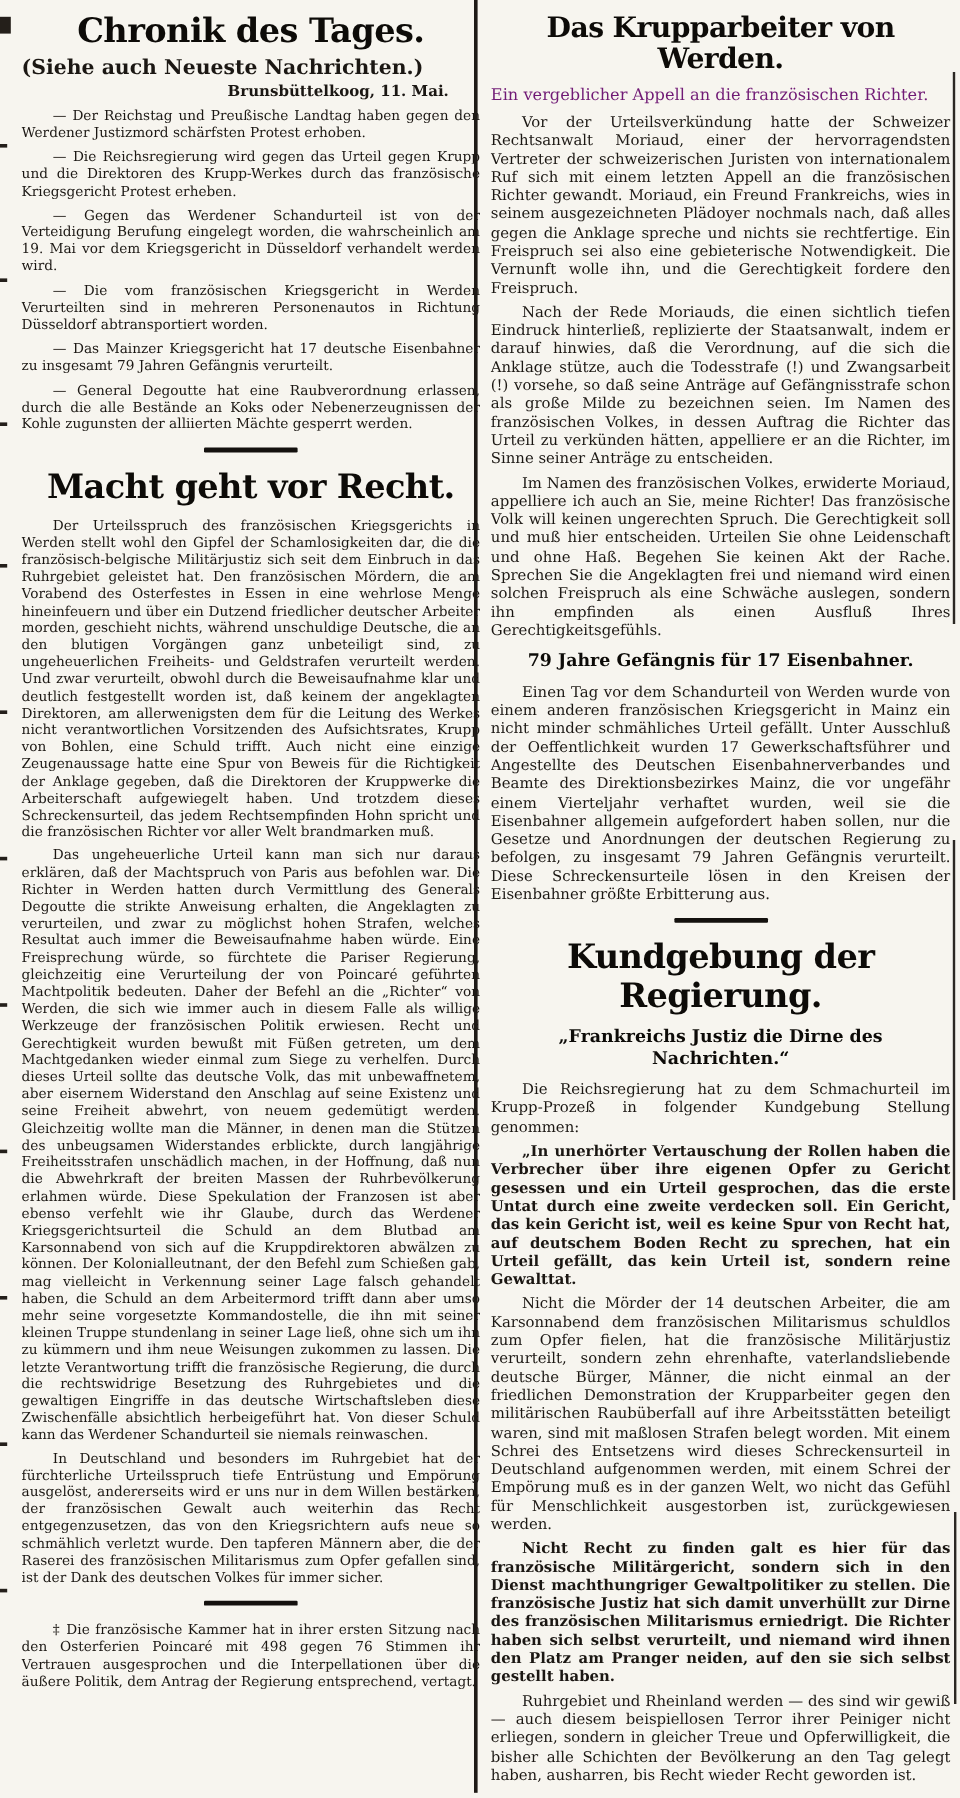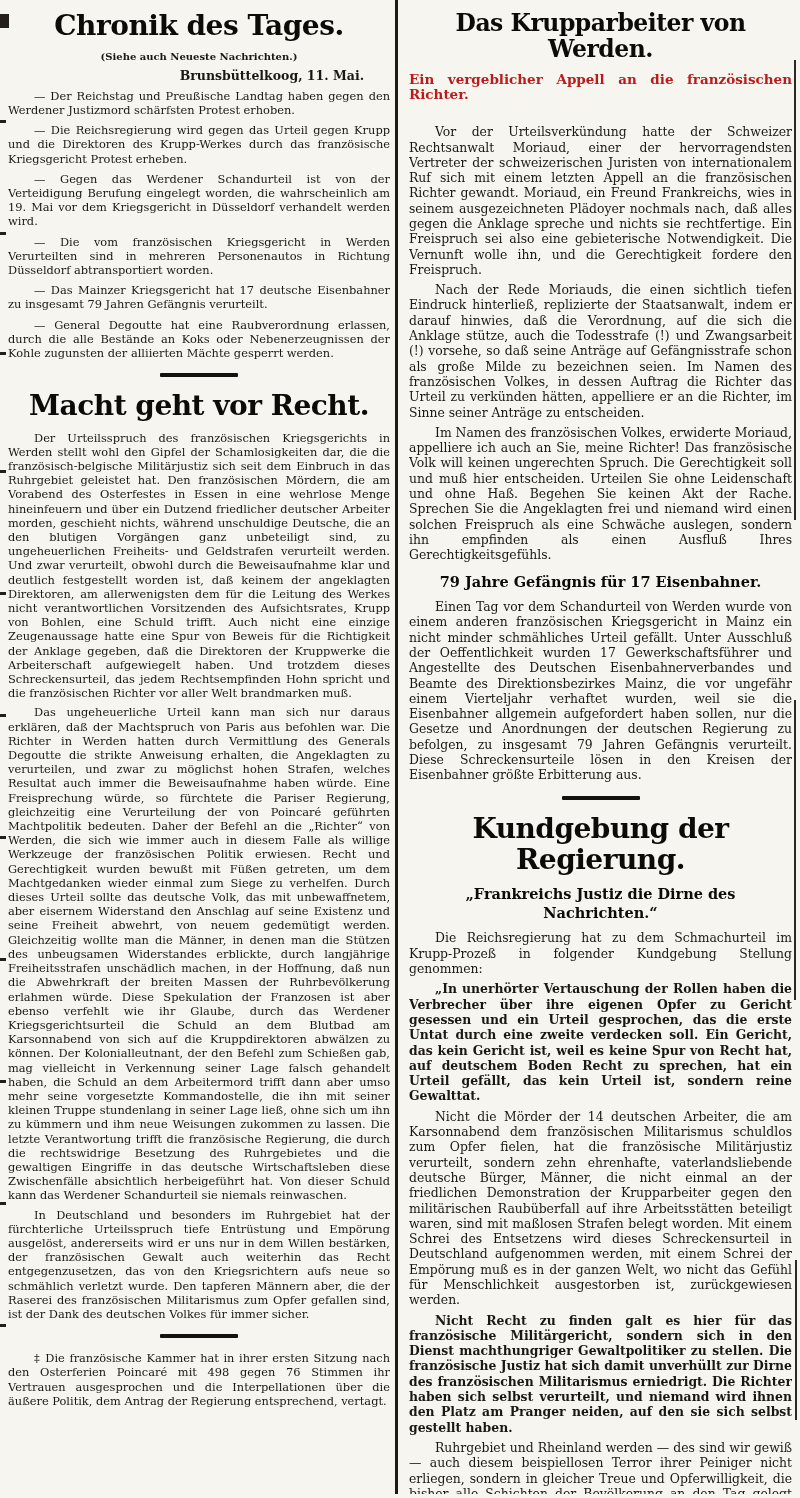--- a/index.html
+++ b/index.html
@@ -5,37 +5,37 @@
 <style>
   html,body{margin:0;padding:0;}
   body{
     width:800px;height:1498px;position:relative;overflow:hidden;
     background:#f7f5ef;
     font-family:"DejaVu Serif","Liberation Serif",serif;
     color:#1b1713;
     -webkit-font-smoothing:antialiased;
   }
   .column{position:absolute;top:6px;overflow:hidden;}
-  .col-left{left:8px;width:382px;height:1488px;font-size:11.4px;line-height:14.2px;}
+  .col-left{left:18px;width:382px;height:1488px;font-size:11.4px;line-height:14.2px;}
   .col-right{left:409px;width:383px;height:1488px;font-size:12.4px;line-height:15.3px;}
 
   .headline{
     font-weight:700;text-align:center;
     font-size:28px;line-height:1.12;
     letter-spacing:-0.5px;color:#0d0b08;
     margin:4px 0 9px;
   }
   .hl-sm{font-size:23.5px;}
-  .centerline{text-align:center;font-weight:700;font-size:10px;margin:0 0 4px;}
+  .centerline{text-align:left;font-weight:700;font-size:17px;margin:0 0 4px;}
   .dateline{text-align:right;font-weight:700;font-size:12.5px;padding-right:26px;margin:0 0 6px;}
   .para{margin:0 0 5px;text-indent:26px;text-align:justify;hyphens:auto;}
   .item{margin-bottom:6px;}
   .note{margin-top:2px;}
   .bold{font-weight:700;}
-  .subhead-left{font-weight:700;font-size:13.5px;margin:1px 0 22px;text-align:justify;color:#b91c1c;}
+  .subhead-left{font-weight:400;font-size:13.5px;margin:1px 0 7px;text-align:justify;color:#701a75;}
   .subhead-center{font-weight:700;font-size:14.5px;text-align:center;line-height:1.28;margin:10px 14px 8px;color:#0d0b08;}
   .separator{width:78px;height:4px;background:#14110e;margin:13px auto;border-radius:1px;}
 
   .column-divider{position:absolute;left:395px;top:0;width:3px;height:1494px;background:#1e1a16;}
   .edge-line{position:absolute;width:2px;background:#2c2823;}
   .edge-tick{position:absolute;left:0;width:6px;height:3px;background:#241f1a;}
 </style>
 </head>
 <body>
 

